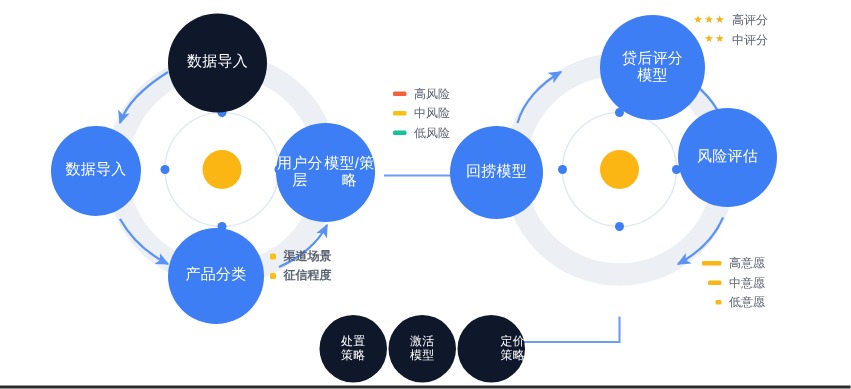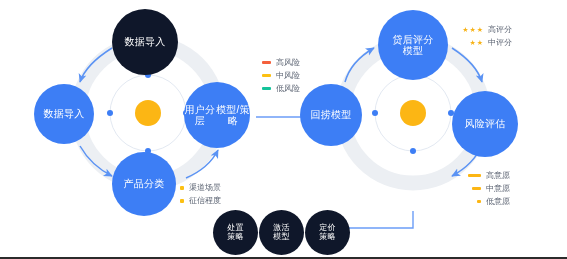--- a/index.html
+++ b/index.html
@@ -118,76 +118,76 @@
 
   <div class="node blue big" style="left:184px;top:82px;width:66px;height:66px;">
     <span>用户分层</span>
     <span>模型/策略</span>
   </div>
 
   <div class="node blue big" style="left:112px;top:152px;width:64px;height:64px;">
     <span>产品分类</span>
   </div>
 
-  <div class="node blue big" style="left:378px;top:10px;width:70px;height:70px;flex-direction:column;">
+  <div class="node blue big" style="left:400px;top:10px;width:70px;height:70px;flex-direction:column;">
     <span>贷后评分</span>
     <span>模型</span>
   </div>
 
   <div class="node blue big" style="left:300px;top:84px;width:62px;height:62px;">
     <span>回捞模型</span>
   </div>
 
-  <div class="node blue big" style="left:452px;top:91px;width:66px;height:66px;">
+  <div class="node blue big" style="left:452px;top:72px;width:66px;height:66px;">
     <span>风险评估</span>
   </div>
 
 
   <div class="node teal small" style="left:213px;top:210px;width:45px;height:45px;flex-direction:column;">
     <span>处置</span>
     <span>策略</span>
   </div>
 
   <div class="node teal small" style="left:259px;top:210px;width:45px;height:45px;flex-direction:column;">
     <span>激活</span>
     <span>模型</span>
   </div>
 
-  <div class="node teal small" style="left:305px;top:210px;width:45px;height:45px;flex-direction:column;">
+  <div class="node teal small" style="left:305px;top:210px;width:45px;height:45px;flex-direction:column;align-items:flex-end;">
     <span>定价</span>
     <span>策略</span>
   </div>
 
   <div class="legend" style="left:262px;top:57px;">
     <div class="row">
       <span class="swatch" style="width:9px;height:3px;background:#f4603c;"></span>
       <span class="lbl">高风险</span>
     </div>
     <div class="row">
       <span class="swatch" style="width:9px;height:3px;background:#fcc013;"></span>
       <span class="lbl">中风险</span>
     </div>
     <div class="row">
       <span class="swatch" style="width:9px;height:3px;background:#15c39a;"></span>
       <span class="lbl">低风险</span>
     </div>
   </div>
 
-  <div class="legend" style="left:180px;top:182px;">
+  <div class="legend" style="left:180px;top:165px;font-weight:bold;">
     <div class="row">
       <span class="swatch bullet" style="background:#fcc013;"></span>
       <span class="lbl">渠道场景</span>
     </div>
     <div class="row">
       <span class="swatch bullet" style="background:#fcc013;"></span>
       <span class="lbl">征信程度</span>
     </div>
   </div>
 
-  <div class="legend" style="left:457px;top:24px;text-align:right;">
+  <div class="legend" style="left:457px;top:8px;text-align:right;">
     <div class="row">
       <span class="stars">
         <span>★</span>
         <span>★</span>
         <span>★</span>
       </span>
       <span class="lbl">高评分</span>
     </div>
     <div class="row">
       <span class="stars">

